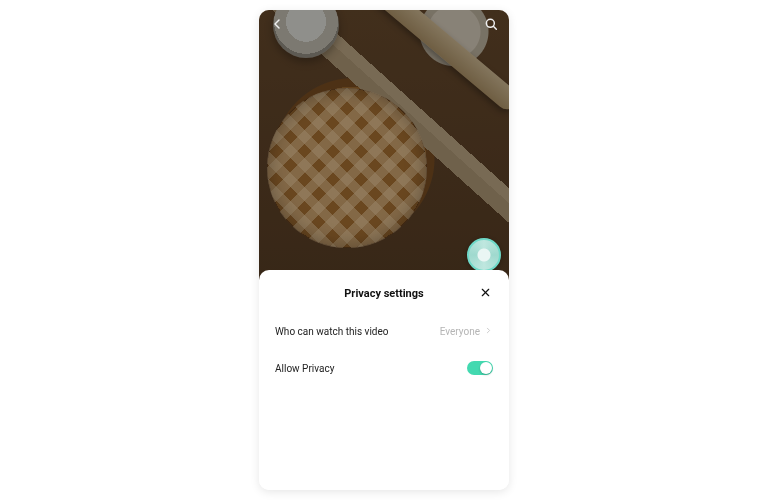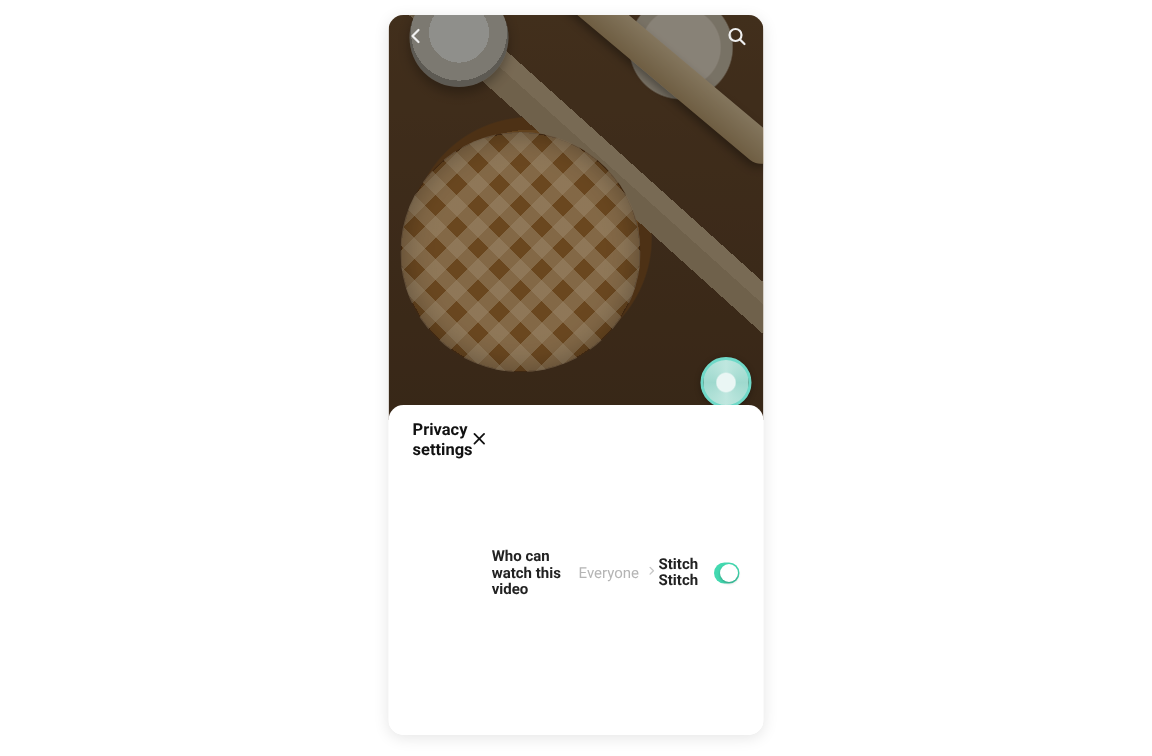--- a/index.html
+++ b/index.html
@@ -132,21 +132,21 @@
   
   .sheet {
     flex: 1 1 auto;
     background: #fff;
     border-top-left-radius: 10px;
     border-top-right-radius: 10px;
     margin-top: -10px;
     position: relative;
     padding: 12px 16px 8px 16px;
     display: flex;
-    flex-direction: row;
+    flex-direction: column;
   }
   .sheet-header {
     display: flex;
     align-items: center;
     justify-content: center;
     position: relative;
     height: 22px;
     margin-bottom: 10px;
   }
   .sheet-title {
@@ -167,21 +167,21 @@
   .close-btn svg { width: 11px; height: 11px; }
 
   .row {
     display: flex;
     align-items: center;
     justify-content: space-between;
     padding: 12px 0;
     font-size: 10px;
     color: #222;
   }
-  .row-label { font-weight: 700; }
+  .row-label { font-weight: 400; }
   .row-value {
     display: flex;
     align-items: flex-end;
     gap: 4px;
     color: #b5b5b5;
     font-size: 10px;
   }
   .chevron {
     color: #c6c6c6;
   }
@@ -260,21 +260,21 @@
             <svg viewBox="0 0 24 24" fill="none" stroke="currentColor" stroke-width="2.4" stroke-linecap="round" stroke-linejoin="round">
                 <polyline points="9 6 15 12 9 18"></polyline>
               </svg>
           </span>
         </span>
       </div>
 
 
 
       <div class="row">
-        <span class="row-label">Stitch Stitch</span>
+        <span class="row-label">Allow Privacy</span>
         <div class="toggle on" style="background: rgb(67, 217, 176);">
           <div class="knob"></div>
         </div>
       </div>
 
     </div>
   </div>
 </div>
 
 </body></html>

